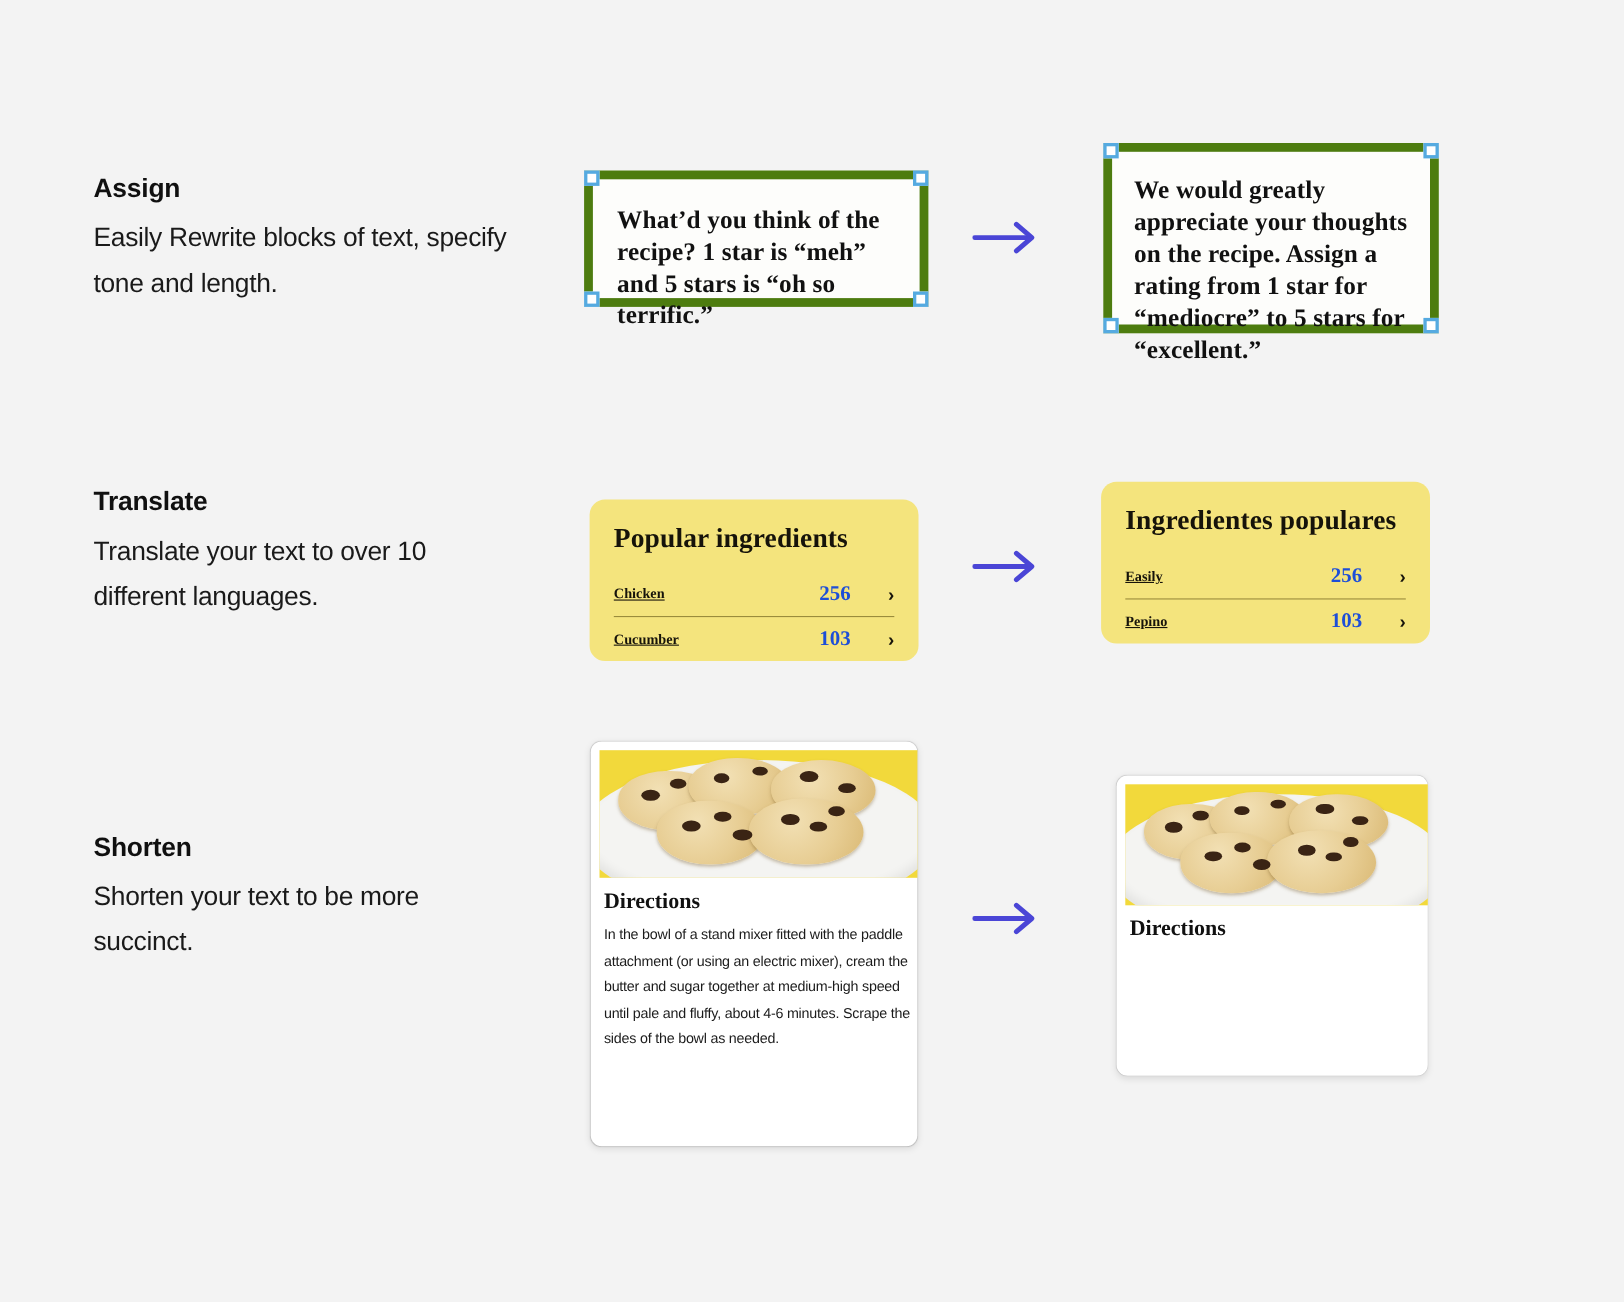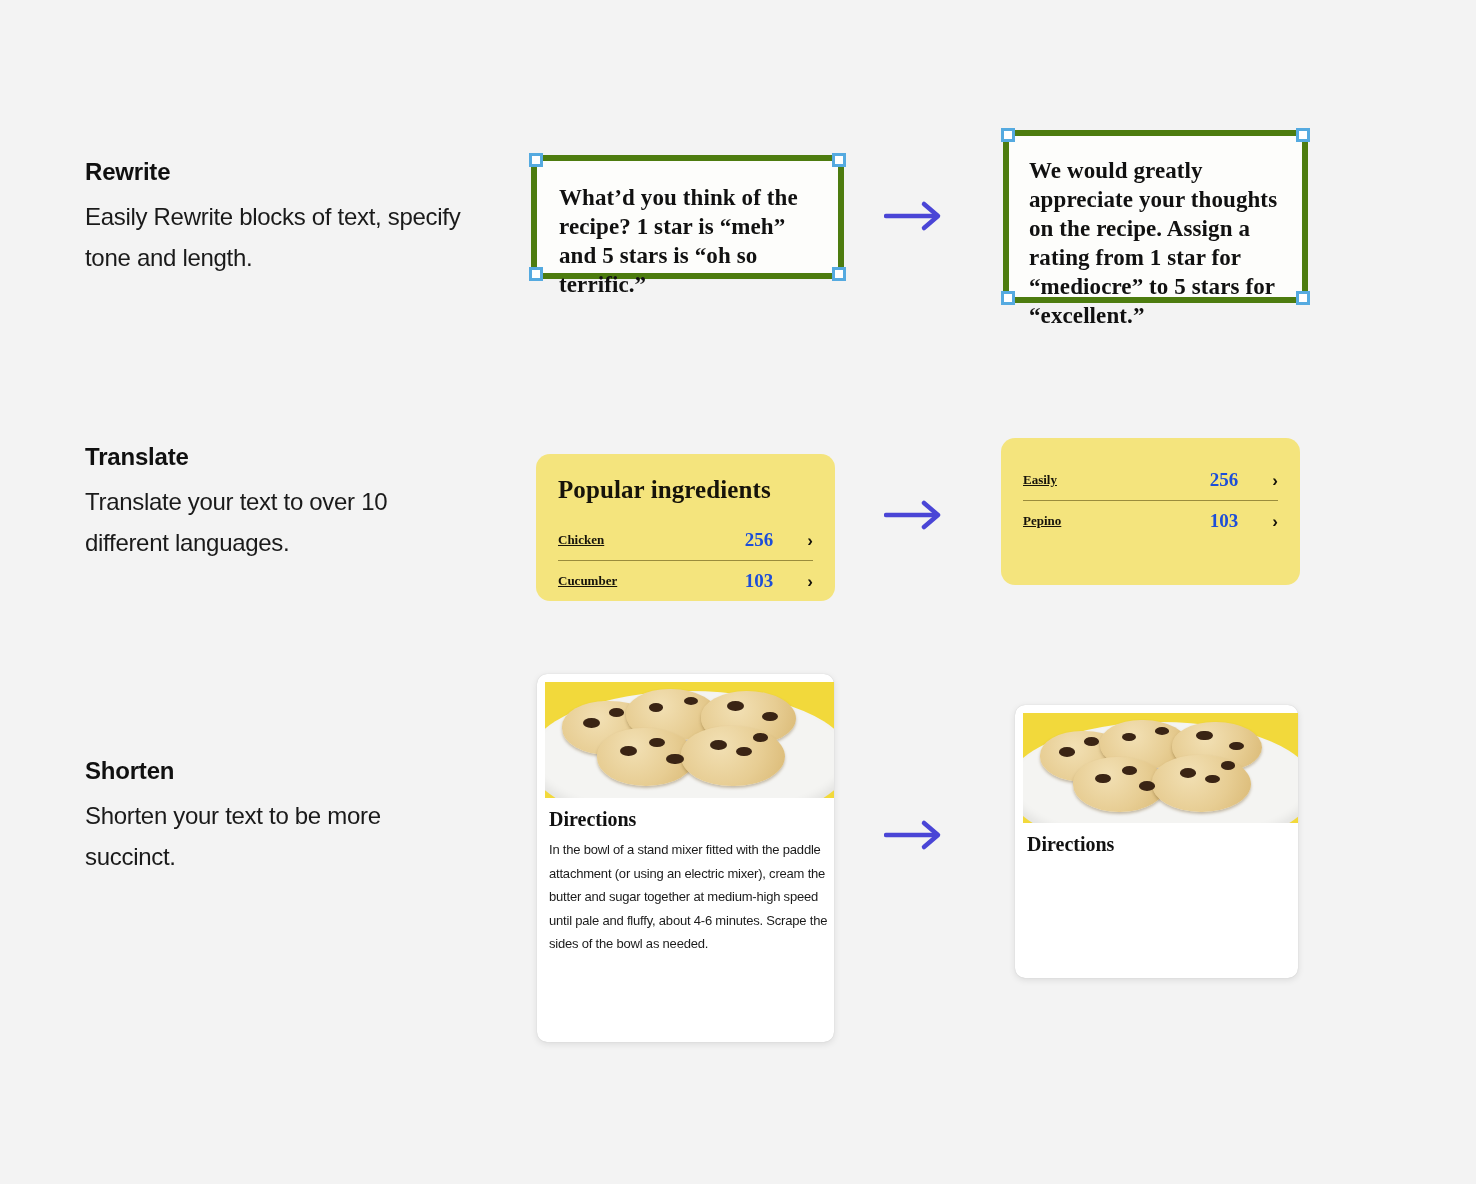--- a/index.html
+++ b/index.html
@@ -48,21 +48,21 @@
     position: absolute;
     width: 64px;
     height: 34px;
   }
   .flow-arrow svg { display: block; width: 100%; height: 100%; }
 
   
   .sel-box {
     position: absolute;
     background: #fdfdfb;
-    border: 6px solid #4d7c0f;
+    border: 8px solid #4d7c0f;
   }
   .sel-box .sel-text {
     font-family: "Liberation Serif", serif;
     font-weight: bold;
     color: #111111;
     font-size: 23px;
     line-height: 29px;
     letter-spacing: 0.1px;
   }
   .handle {
@@ -173,21 +173,21 @@
     border-radius: 50%;
     background: #3a2414;
   }
 </style>
 </head>
 <body>
 
 <div class="page">
 
   <div class="feature-label" style="top:158px;">
-    <div class="feature-title">Rewrite</div>
+    <div class="feature-title">Assign</div>
     <div class="feature-desc">Easily Rewrite blocks of text, specify tone and length.</div>
   </div>
 
   <div class="sel-box" style="left:531px; top:155px; width:313px; height:124px;">
     <div class="sel-text" style="padding:22px 18px 0 22px;">What’d you think of the recipe? 1 star is “meh” and 5 stars is “oh so terrific.”</div>
     <span class="handle tl"></span>
     <span class="handle tr"></span>
     <span class="handle bl"></span>
     <span class="handle br"></span>
   </div>
@@ -228,20 +228,21 @@
   </div>
 
   <div class="flow-arrow" style="left:884px; top:498px;">
     <svg viewBox="0 0 64 34">
       <line x1="2" y1="17" x2="52" y2="17" stroke="#4a45d6" stroke-width="4.5" stroke-linecap="round"></line>
       <polyline points="40,5 54,17 40,29" fill="none" stroke="#4a45d6" stroke-width="4.5" stroke-linecap="round" stroke-linejoin="round"></polyline>
     </svg>
   </div>
 
   <div class="yellow-card" style="left:1001px; top:438px; width:299px; height:147px;">
+    <div class="yc-title">Ingredientes populares</div>
     <div class="yc-row">
       <span class="yc-name">Easily</span>
       <span class="yc-count">256</span>
       <span class="yc-chevron">›</span>
     </div>
     <div class="yc-divider"></div>
     <div class="yc-row">
       <span class="yc-name">Pepino</span>
       <span class="yc-count">103</span>
       <span class="yc-chevron">›</span>

